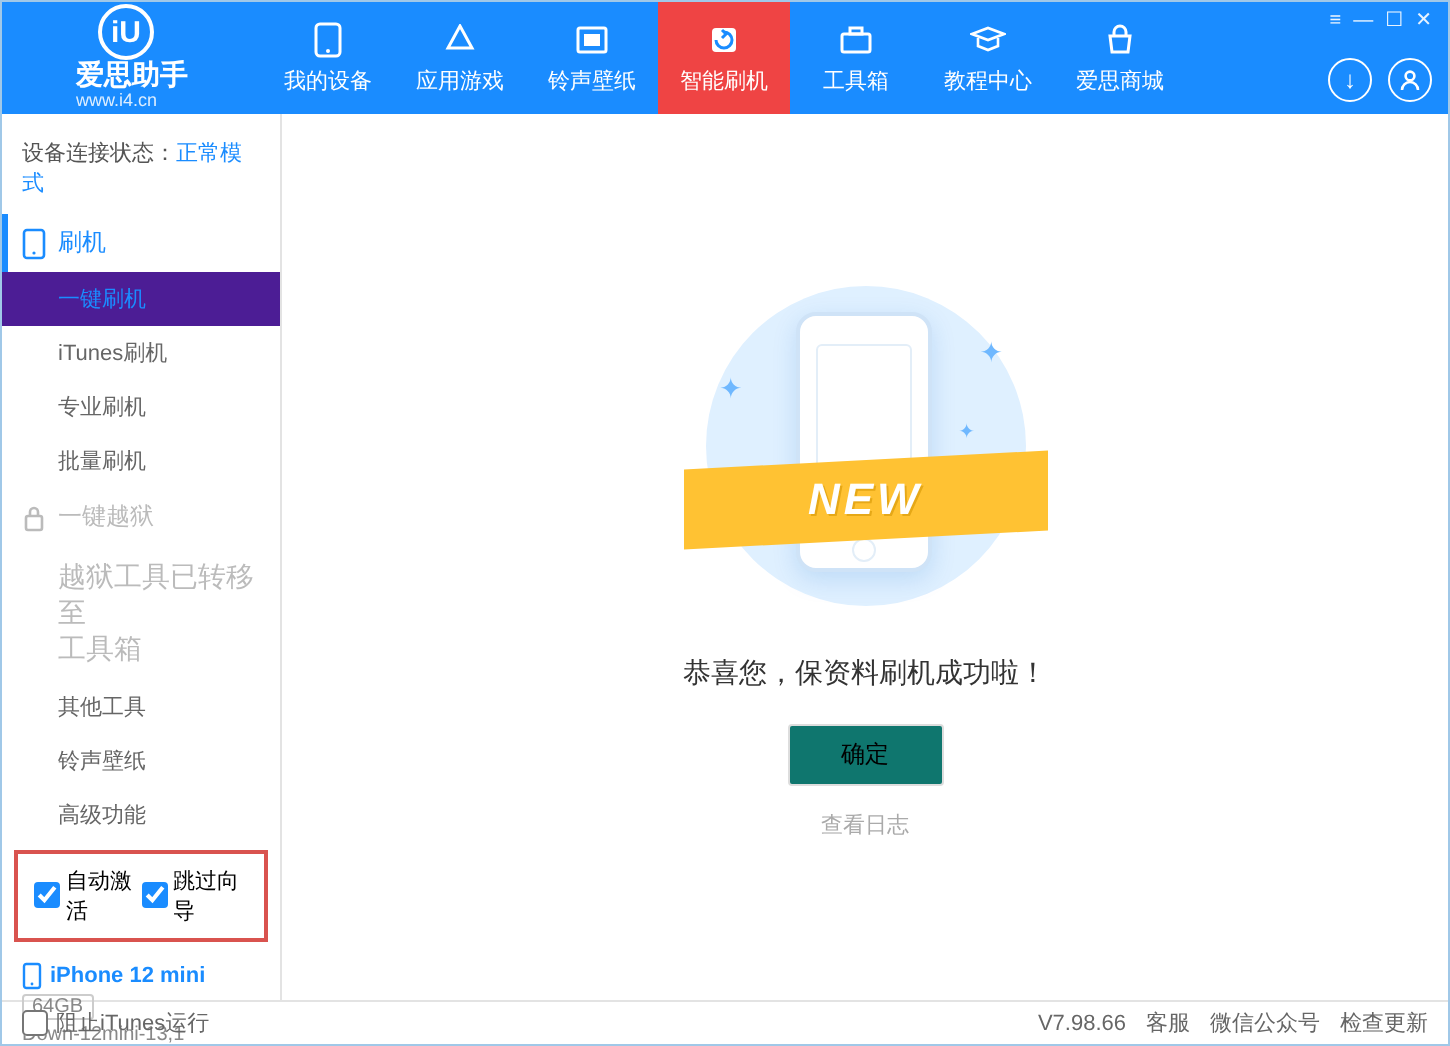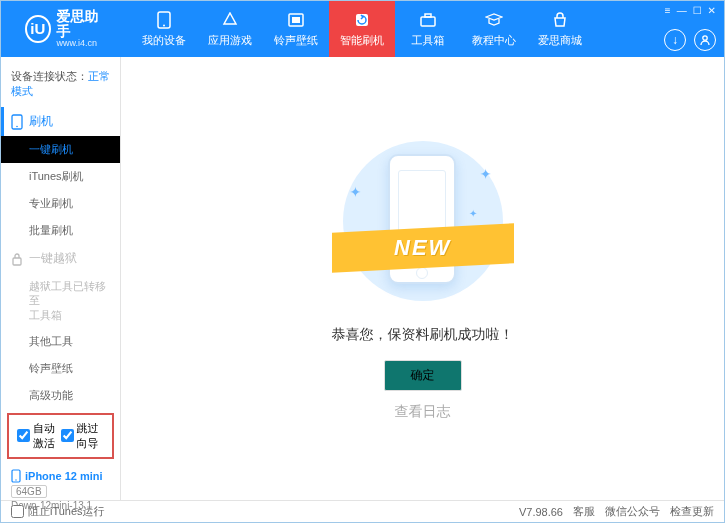--- a/index.html
+++ b/index.html
@@ -1,39 +1,39 @@
 <!DOCTYPE html>
 <html><head>
 <meta charset="utf-8">
 <style>
 * { margin: 0; padding: 0; box-sizing: border-box; }
 body { font-family: "Microsoft YaHei", sans-serif; font-size: 12px; background: #fff; width: 725px; height: 523px; overflow: hidden; border: 1px solid #a0c8e8; position: relative; }
 .header { background: #1a8cff; height: 56px; display: flex; align-items: center; color: #fff; position: relative; }
-.logo-block { display: flex; align-items: center; padding: 0 24px; width: 130px; }
+.logo-block { display: flex; align-items: center; padding: 0 24px; width: 130px; flex-direction: column; }
 .logo-circle { width: 28px; height: 28px; border: 2px solid #fff; border-radius: 50%; display: flex; align-items: center; justify-content: center; font-weight: bold; font-size: 15px; margin-right: 6px; }
 .logo-text { line-height: 1.1; }
 .logo-text .t1 { font-size: 14px; font-weight: bold; }
 .logo-text .t2 { font-size: 9px; opacity: 0.85; }
 .nav { display: flex; flex: 1; height: 100%; }
 .nav-item { width: 66px; display: flex; flex-direction: column; align-items: center; justify-content: center; font-size: 11px; cursor: pointer; }
 .nav-item.active { background: #ef4444; }
 .nav-item .ico { width: 18px; height: 18px; margin-bottom: 4px; display: flex; align-items: center; justify-content: center; }
 .win-controls { position: absolute; right: 0; top: 0; display: flex; align-items: center; height: 18px; gap: 6px; padding: 0 8px; font-size: 10px; }
 .win-controls span { cursor: pointer; opacity: 0.9; }
 .header-right { position: absolute; right: 8px; bottom: 6px; display: flex; gap: 8px; }
 .hr-btn { width: 22px; height: 22px; border: 1.5px solid #fff; border-radius: 50%; display: flex; align-items: center; justify-content: center; font-size: 12px; cursor: pointer; }
 .body { display: flex; height: calc(100% - 56px - 22px); }
-.sidebar { width: 120px; border-right: 1px solid #e3e3e3; padding-top: 8px; display: flex; flex-direction: column; }
+.sidebar { width: 140px; border-right: 1px solid #e3e3e3; padding-top: 8px; display: flex; flex-direction: column; }
 .status-line { padding: 4px 10px 8px; font-size: 11px; color: #555; }
 .status-line b { color: #1a8cff; font-weight: normal; }
 .side-head { display: flex; align-items: center; padding: 6px 10px; font-size: 12px; color: #333; cursor: pointer; gap: 6px; }
 .side-head.active { border-left: 3px solid #1a8cff; padding-left: 7px; color: #1a8cff; }
 .side-sub { padding: 6px 10px 6px 28px; font-size: 11px; color: #666; cursor: pointer; }
-.side-sub.active { background: #000000; color: #1a8cff; }
-.side-sub.small { font-size: 11px; line-height: 1.3; }
+.side-sub.active { background: #4c1d95; color: #1a8cff; }
+.side-sub.small { font-size: 14px; line-height: 1.3; }
 .side-head.disabled, .side-sub.disabled { color: #bbb; }
 .sidebar-spacer { flex: 1; }
 .checkbox-row { border: 2px solid #d9534f; padding: 6px 8px; margin: 4px 6px; display: flex; font-size: 11px; }
 .checkbox-row label { display: flex; align-items: center; gap: 3px; cursor: pointer; }
 .checkbox-row input { accent-color: #1a8cff; }
 .device-block { padding: 6px 10px 8px; font-size: 11px; }
 .device-name { color: #1a8cff; font-weight: bold; display: flex; align-items: center; gap: 4px; }
 .device-badge { display: inline-block; border: 1px solid #ccc; border-radius: 2px; padding: 0 4px; font-size: 10px; color: #888; margin-top: 2px; }
 .device-sub { color: #888; font-size: 10px; margin-top: 2px; }
 .main { flex: 1; display: flex; flex-direction: column; align-items: center; justify-content: center; position: relative; }
@@ -41,21 +41,21 @@
 .circle-bg { width: 160px; height: 160px; background: #dff0ff; border-radius: 50%; position: absolute; left: 5px; top: 5px; }
 .phone { width: 68px; height: 130px; background: #fff; border: 2px solid #cfe3f7; border-radius: 10px; position: absolute; left: 50px; top: 18px; box-shadow: 0 4px 12px rgba(0,100,200,0.15); }
 .phone::before { content: ""; position: absolute; left: 8px; right: 8px; top: 14px; bottom: 18px; border: 1px solid #e3eef8; border-radius: 3px; }
 .phone::after { content: ""; position: absolute; width: 10px; height: 10px; border: 1px solid #e3eef8; border-radius: 50%; bottom: 3px; left: 50%; margin-left: -6px; }
 .ribbon { position: absolute; left: -6px; right: -6px; top: 92px; height: 40px; background: #ffc233; transform: skewY(-3deg); display: flex; align-items: center; justify-content: center; }
 .ribbon::before, .ribbon::after { content: ""; position: absolute; width: 0; height: 0; border: 10px solid transparent; }
 .ribbon-text { font-size: 22px; font-weight: 900; font-style: italic; color: #fff; letter-spacing: 2px; transform: skewY(3deg); text-shadow: 1px 1px 0 #e6a817; }
 .spark { position: absolute; font-size: 14px; color: #6fb8ff; }
 .msg { font-size: 14px; color: #333; margin-bottom: 16px; }
 .ok-btn { border: 1px solid #ddd; background: #0f766e; padding: 6px 26px; font-size: 12px; cursor: pointer; border-radius: 2px; margin-bottom: 12px; }
-.log-link { font-size: 14px; color: #aaa; cursor: pointer; }
+.log-link { font-size: 11px; color: #aaa; cursor: pointer; }
 .footer { height: 22px; border-top: 1px solid #e3e3e3; display: flex; align-items: center; padding: 0 10px; font-size: 11px; color: #666; }
 .footer-left { display: flex; align-items: center; gap: 4px; }
 .footer-right { margin-left: auto; display: flex; gap: 10px; align-items: center; }
 .footer-right span { cursor: pointer; }
 svg { display: block; }
 </style>
 </head>
 <body>
 
 <div class="header">

